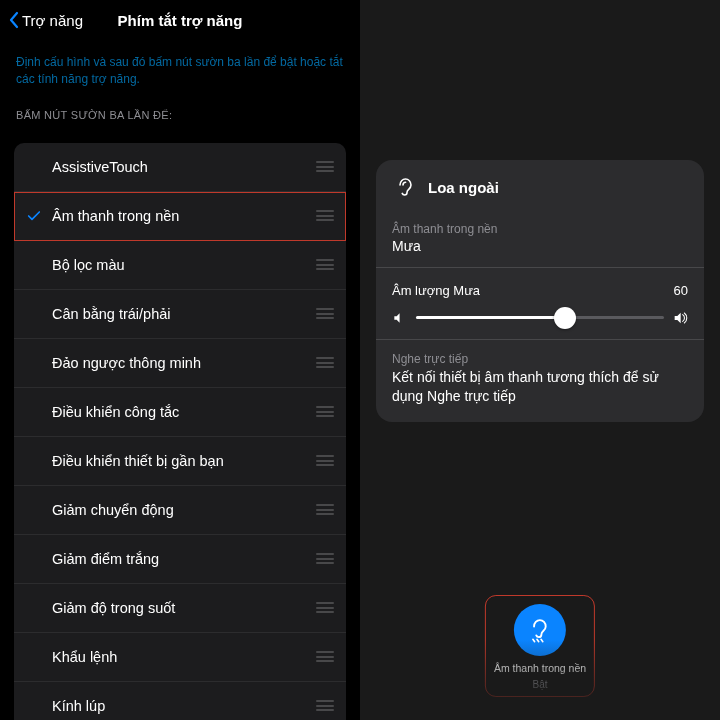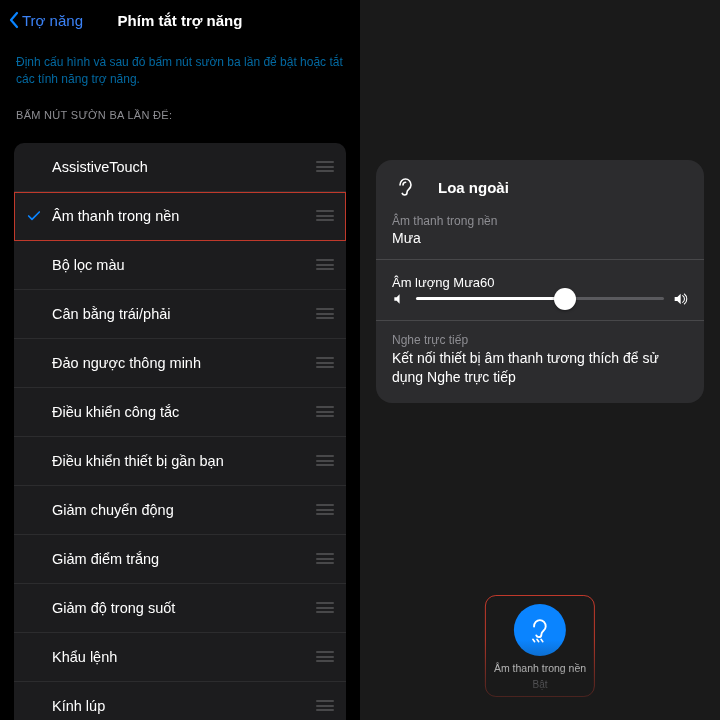--- a/index.html
+++ b/index.html
@@ -23,21 +23,21 @@
   .navbar {
     height: 40px;
     display: flex;
     align-items: center;
     padding: 0 8px;
     position: relative;
   }
   .back {
     display: flex;
     align-items: center;
-    color: #3b82f6;
+    color: #ffffff;
     font-size: 15px;
     cursor: pointer;
     text-align: center;
   }
   .back svg { margin-right: 2px; }
   .nav-title {
     position: absolute;
     left: 50%;
     transform: translateX(-50%);
     font-size: 15px;
@@ -112,39 +112,40 @@
     left: 16px;
     right: 16px;
     top: 160px;
     background: #2c2c2e;
     border-radius: 16px;
     padding: 14px 16px 16px 16px;
   }
   .cc-header {
     display: flex;
     align-items: center;
-    gap: 20px;
-    margin-bottom: 14px;
+    gap: 10px;
+    margin-bottom: 22px;
   }
   .ear-small {
     width: 26px;
     height: 26px;
     display: flex;
     align-items: center;
     justify-content: center;
   }
   .cc-title { font-size: 15px; font-weight: 600; }
   .cc-line-sm { font-size: 12px; color: #8e8e93; }
   .cc-line-md { font-size: 14px; color: #fff; margin-top: 2px; }
   .hr { height: 0.5px; background: #48484a; margin: 13px -16px; }
   .slider-row { }
   .slider-header {
     display: flex;
+    justify-content: space-between;
     align-items: baseline;
-    margin-bottom: 1px;
+    margin-bottom: 12px;
   }
   .slider-track-wrap {
     display: flex;
     align-items: center;
     gap: 8px;
   }
   .vol-ico { width: 16px; color: #fff; display:flex; align-items:center; }
   .track {
     flex: 1;
     height: 3px;

